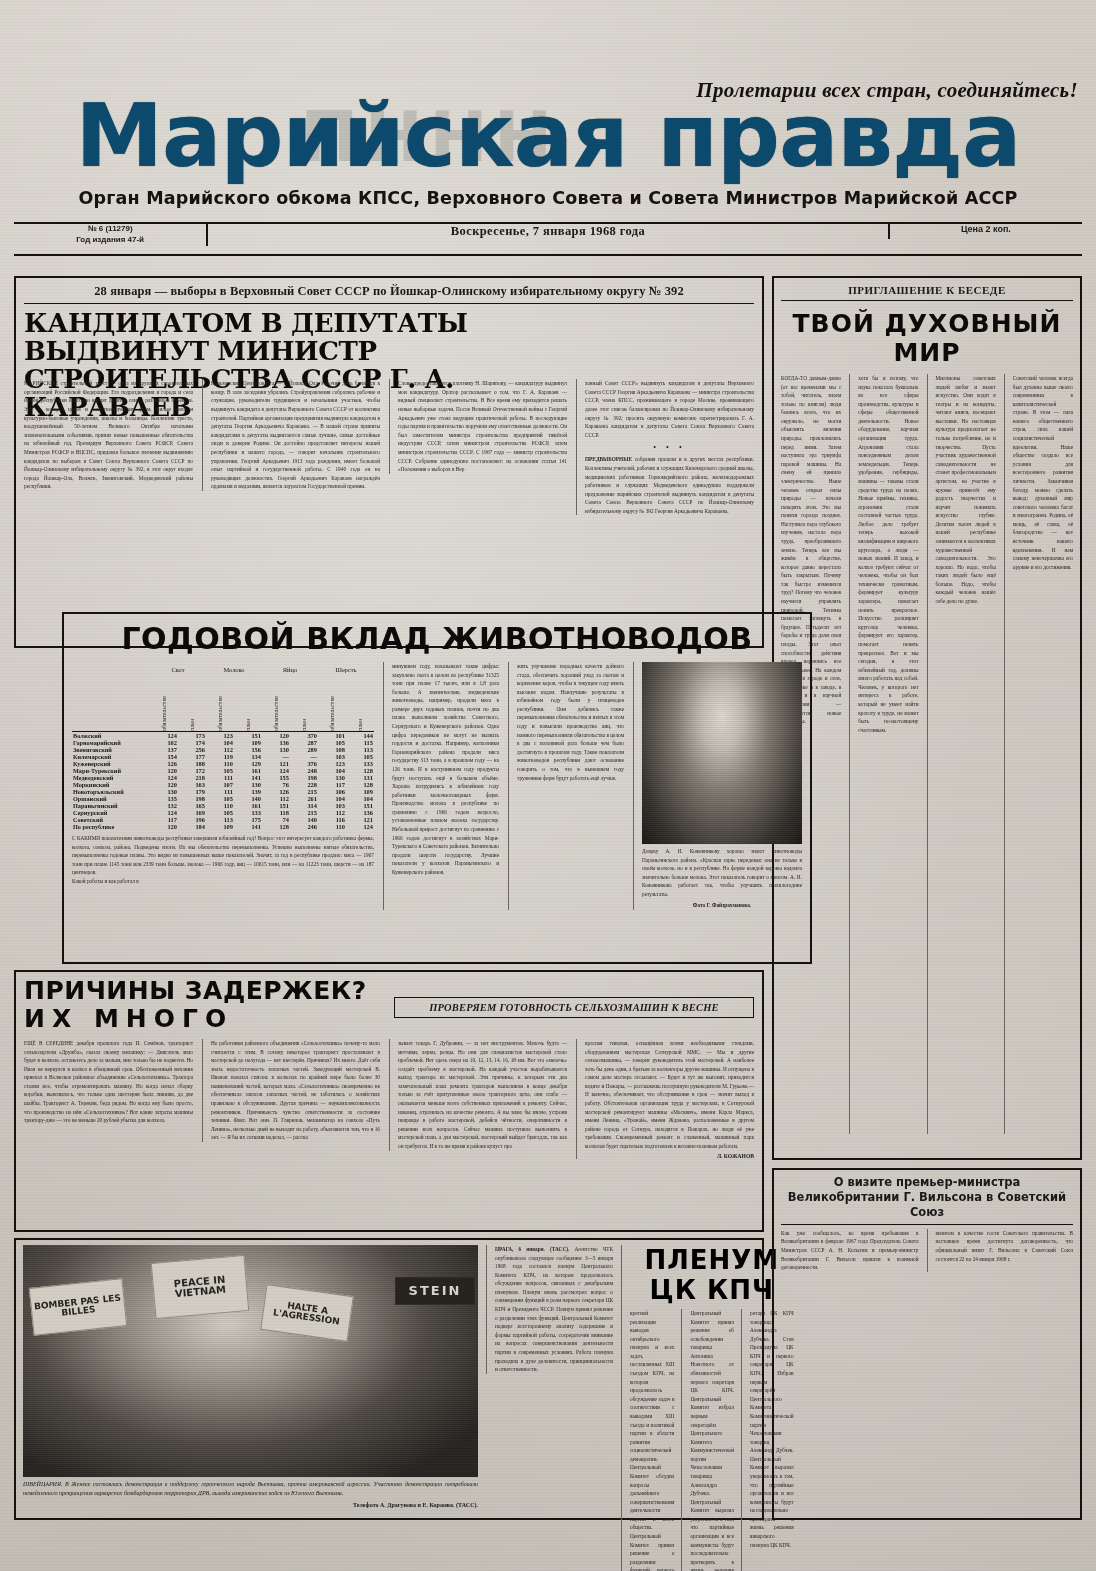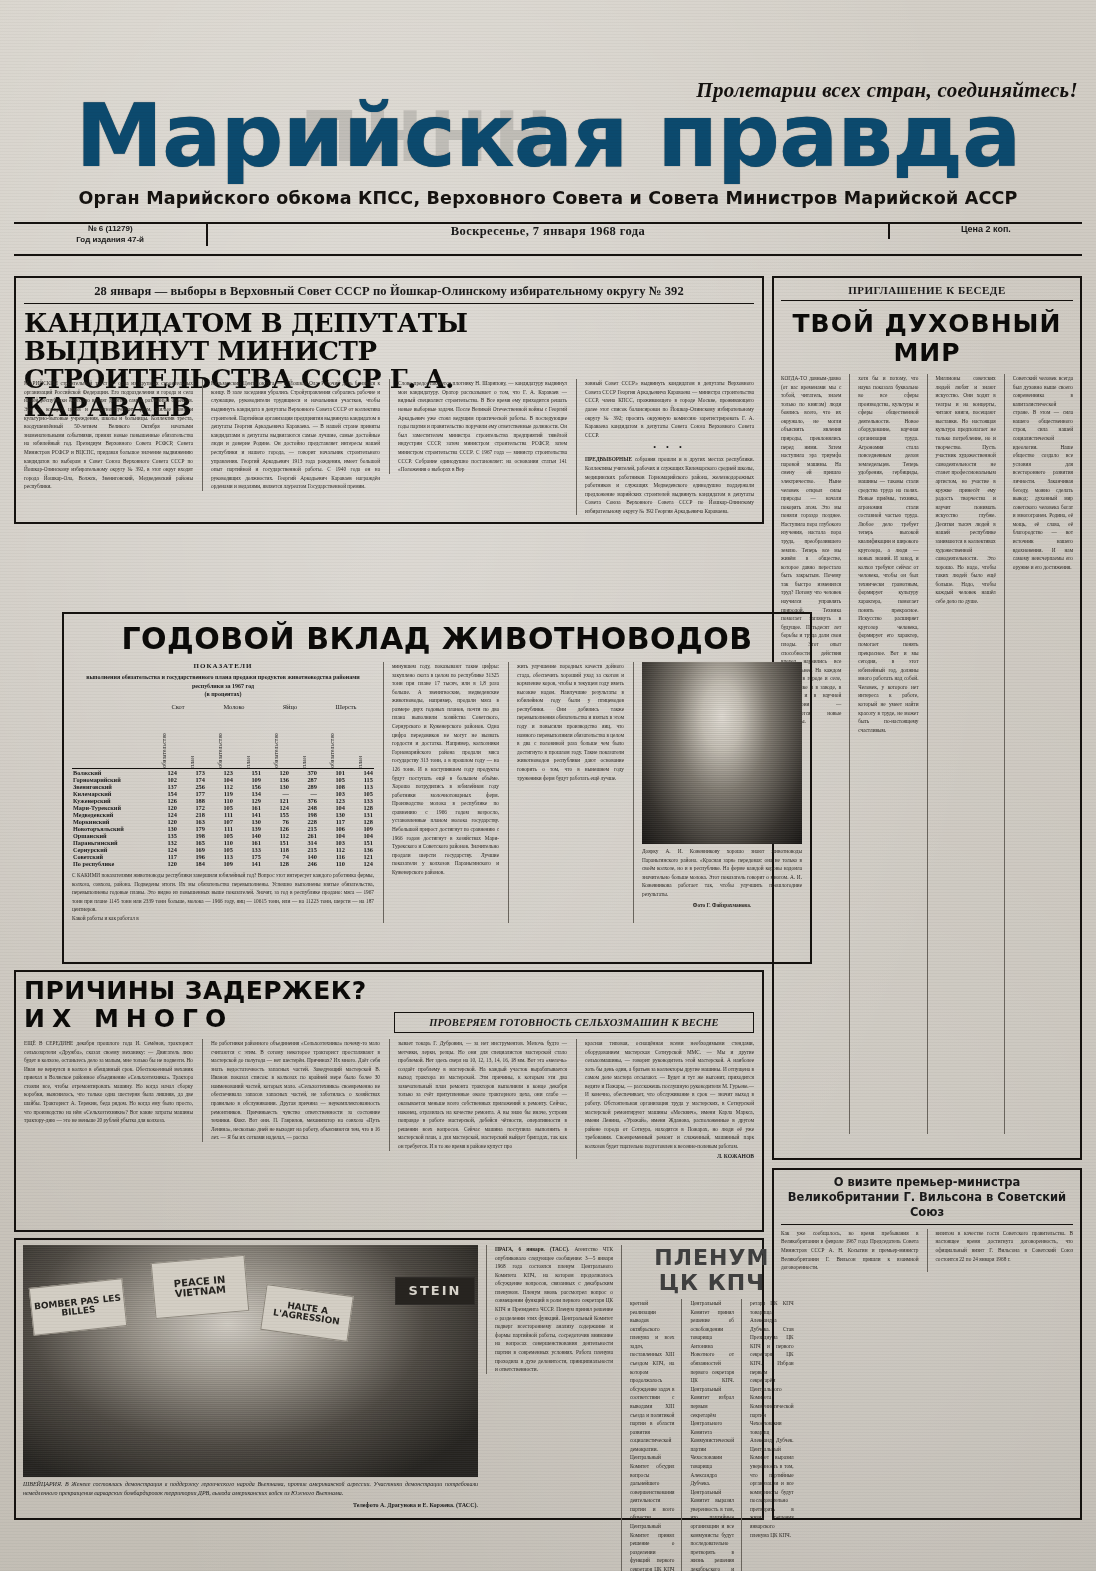--- a/index.html
+++ b/index.html
@@ -65,21 +65,21 @@
   .ib-right{width:18%;font-size:9px;font-weight:700;font-family:"Liberation Sans",sans-serif;}
   .body-text{
     font-size:5.3px;line-height:1.62;text-align:justify;
     color:#2a2621;
     hyphens:auto;
     font-family:"Liberation Serif",serif;
   }
 
   
   .block-top{
-    position:absolute;left:14px;top:276px;width:750px;height:248px;
+    position:absolute;left:14px;top:276px;width:750px;height:372px;
     border:2px solid #15120f;
     padding:6px 8px 4px 8px;box-sizing:border-box;
   }
   .kicker{
     text-align:center;font-weight:700;font-size:12.5px;letter-spacing:.1px;
     border-bottom:1.5px solid #15120f;padding-bottom:4px;margin-bottom:5px;
   }
   .hl-main{
     width:63%;
     font-family:"DejaVu Serif",serif;
@@ -165,21 +165,21 @@
     font-style:italic;font-weight:700;font-size:10.5px;letter-spacing:.2px;
   }
 
   
   .block-bot{
     position:absolute;left:14px;top:1238px;width:750px;height:282px;
     border:2px solid #15120f;padding:5px 7px;box-sizing:border-box;
   }
   .plenum-title{
     font-family:"DejaVu Sans",sans-serif;font-weight:700;
-    font-size:22px;letter-spacing:1px;color:#404040;text-align:center;
+    font-size:26px;letter-spacing:1px;color:#000000;text-align:center;
   }
   .caption{
     font-style:italic;font-size:6px;line-height:1.5;text-align:justify;
     margin-top:3px;
   }
   .block-wilson{
     position:absolute;left:772px;top:1168px;width:310px;height:352px;
     border:2px solid #15120f;padding:5px 7px;box-sizing:border-box;
   }
   .wilson-title{
@@ -253,25 +253,20 @@
       <div class="body-text vline">Миллионы советских людей любят и знают искусство. Они ходят в театры и на концерты, читают книги, посещают выставки. Но настоящая культура предполагает не только потребление, но и творчество. Пусть участник художественной самодеятельности не станет профессиональным артистом, но участие в кружке принесёт ему радость творчества и научит понимать искусство глубже. Десятки тысяч людей в нашей республике занимаются в коллективах художественной самодеятельности. Это хорошо. Но надо, чтобы таких людей было ещё больше. Надо, чтобы каждый человек нашёл себе дело по душе.</div>
       <div class="body-text vline">Советский человек всегда был духовно выше своего современника в капиталистической стране. В этом — сила нашего общественного строя, сила нашей социалистической идеологии. Наше общество создало все условия для всестороннего развития личности. Заканчивая беседу, можно сделать вывод: духовный мир советского человека богат и многогранен. Родина, её мощь, её слава, её благородство — вот источник нашего вдохновения. И нам самому неисчерпаемы его оружие и его достижения.</div>
     </div>
   </div>
 
   <div class="block-live">
     <div class="live-title">ГОДОВОЙ ВКЛАД ЖИВОТНОВОДОВ</div>
     <div class="live-cols">
 
       <div style="flex:0 0 302px;">
-        <div class="tbl-head">
-          <div class="t1">ПОКАЗАТЕЛИ</div>
-          <div class="t2">выполнения обязательства и государственного плана продажи продуктов животноводства районами республики за 1967 год</div>
-          <div class="t2">(в процентах)</div>
-        </div>
         <table class="stat">
           <thead>
             <tr class="grp-row">
               <th></th>
               <th colspan="2">Скот</th>
               <th colspan="2">Молоко</th>
               <th colspan="2">Яйцо</th>
               <th colspan="2">Шерсть</th>
             </tr>
             <tr class="vert-row">
@@ -475,21 +470,21 @@
         <div class="photo portrait" style="width:100%;height:182px;">
           <div class="photo-grain"></div>
         </div>
         <div class="body-text" style="margin-top:3px;">Доярку А. И. Кожевникову хорошо знают животноводы Параньгинского района. «Красная заря» передовая: она не только в своём колхозе, но и в республике. На ферме каждой коровы надоила значительно больше молока. Этот показатель говорит о многом. А. И. Кожевникова работает так, чтобы улучшить прошлогодние результаты.</div>
         <div class="body-text" style="text-align:center;font-weight:700;margin-top:3px;">Фото Г. Файзрахманова.</div>
       </div>
     </div>
   </div>
 
   <div class="block-delay">
-    <div style="display:flex;align-items:flex-end;">
+    <div style="display:flex;align-items:center;">
       <div style="flex:0 0 370px;">
         <div class="delay-hl">ПРИЧИНЫ ЗАДЕРЖЕК?</div>
         <div class="delay-hl" style="letter-spacing:7px;">ИХ МНОГО</div>
       </div>
       <div style="flex:1;padding-top:4px;">
         <div class="boxed-kicker">ПРОВЕРЯЕМ ГОТОВНОСТЬ СЕЛЬХОЗМАШИН К ВЕСНЕ</div>
       </div>
     </div>
     <div class="cols" style="margin-top:6px;align-items:flex-start;">
       <div class="body-text" style="flex:1;">ЕЩЁ В СЕРЕДИНЕ декабря прошлого года И. Семёнов, тракторист сельхозартели «Дружба», сказал своему механику: — Двигатель лихо будет в колхозе, останьтесь дело за малым, мне только бы не подвезти. Но Иван не вернулся в колхоз в обещанный срок. Обеспокоенный механик приехал в Волжское районное объединение «Сельхозтехника». Трактора стояли все, чтобы отремонтировать машину. Но когда начал сборку коробки, выяснилось, что только одна шестерня была лишняя, да две шайбы. Тракторист А. Терекин, беда рядом. Но когда ему было просто, что производство на нём «Сельхозтехники»? Вот какие затраты машины трактору-дню — это не меньше 20 рублей убытка для колхоза.</div>

